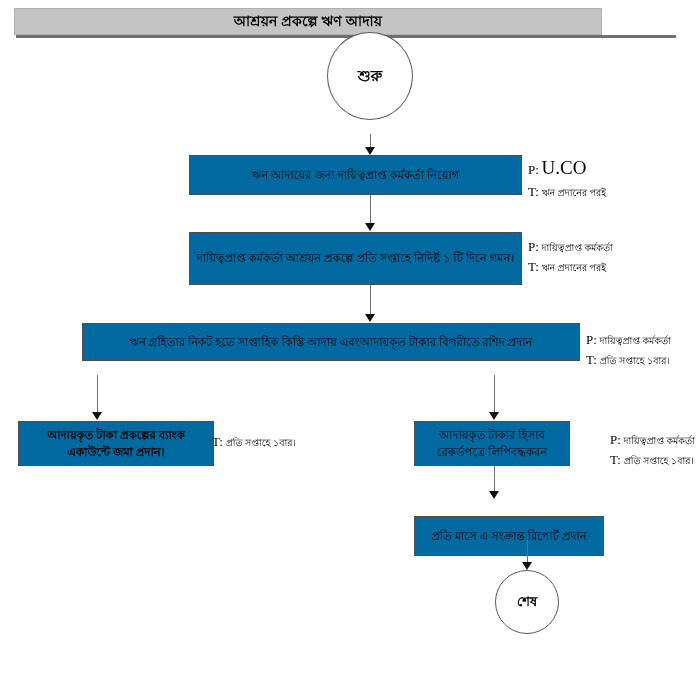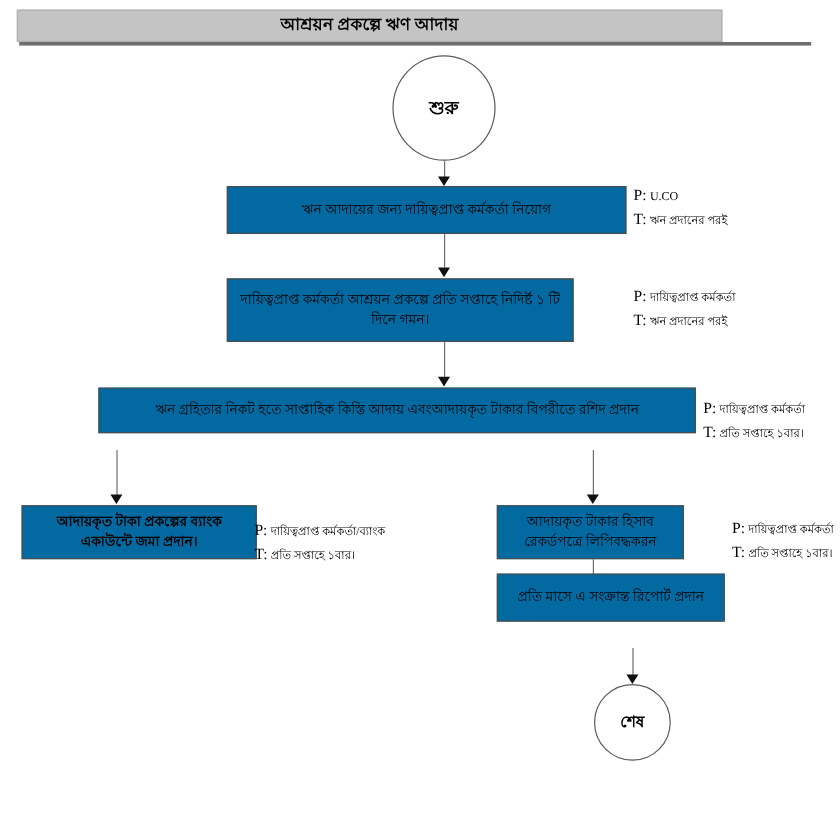--- a/index.html
+++ b/index.html
@@ -53,21 +53,21 @@
     background: #ffffff;
     box-sizing: border-box;
     display: flex;
     align-items: center;
     justify-content: center;
     font-size: 15px;
     font-weight: bold;
   }
   .node-start {
     left: 327px;
-    top: 46px;
+    top: 32px;
     width: 86px;
     height: 88px;
   }
   .node-end {
     left: 495px;
     top: 570px;
     width: 64px;
     height: 64px;
     font-size: 13px;
   }
@@ -80,36 +80,36 @@
     box-sizing: border-box;
     display: flex;
     align-items: center;
     justify-content: center;
     text-align: center;
     font-size: 11.5px;
     line-height: 1.45;
     padding: 2px 6px;
   }
   .proc-1 { left: 189px; top: 155px;  width: 333px; height: 40px; }
-  .proc-2 { left: 189px; top: 232px;  width: 289px; height: 53px; }
+  .proc-2 { left: 189px; top: 232px;  width: 333px; height: 53px; }
   .proc-3 { left: 82px;  top: 323px;  width: 498px; height: 38px; }
   .proc-4 { left: 18px;  top: 421px;  width: 196px; height: 45px; font-weight: bold; }
   .proc-5 { left: 414px; top: 421px;  width: 156px; height: 45px; }
-  .proc-6 { left: 414px; top: 478px;  width: 190px; height: 40px; }
+  .proc-6 { left: 414px; top: 516px;  width: 190px; height: 40px; }
 
   
   .annot {
     position: absolute;
     font-size: 11px;
     line-height: 1.55;
     white-space: nowrap;
   }
   .annot .a-line { display: block; }
   .annot .a-key { font-size: 13px; }
-  .annot .a-val-lg { font-size: 10px; }
+  .annot .a-val-lg { font-size: 19px; }
   .annot .a-val { font-size: 9.5px; }
 
   .annot-1 { left: 528px; top: 153px; }
   .annot-2 { left: 528px; top: 237px; }
   .annot-3 { left: 586px; top: 330px; }
   .annot-4 { left: 212px; top: 432px; }
   .annot-5 { left: 610px; top: 430px; }
 
   
   .vline {
@@ -215,24 +215,20 @@
 <div class="arrowhead c4-head"></div>
 
 <div class="vline c5-line"></div>
 <div class="arrowhead c5-head"></div>
 
 <div class="proc proc-4">
   <span>আদায়কৃত টাকা প্রকল্পের ব্যাংক একাউন্টে জমা প্রদান।</span>
 </div>
 <div class="annot annot-4">
   <span class="a-line">
-    <span class="a-key">P:</span>
-    <span class="a-val">দায়িত্বপ্রাপ্ত কর্মকর্তা/ব্যাংক</span>
-  </span>
-  <span class="a-line">
     <span class="a-key">T:</span>
     <span class="a-val">প্রতি সপ্তাহে ১বার।</span>
   </span>
 </div>
 
 <div class="proc proc-5">
   <span>আদায়কৃত টাকার হিসাব রেকর্ডপত্রে লিপিবদ্ধকরন</span>
 </div>
 <div class="annot annot-5">
   <span class="a-line">

